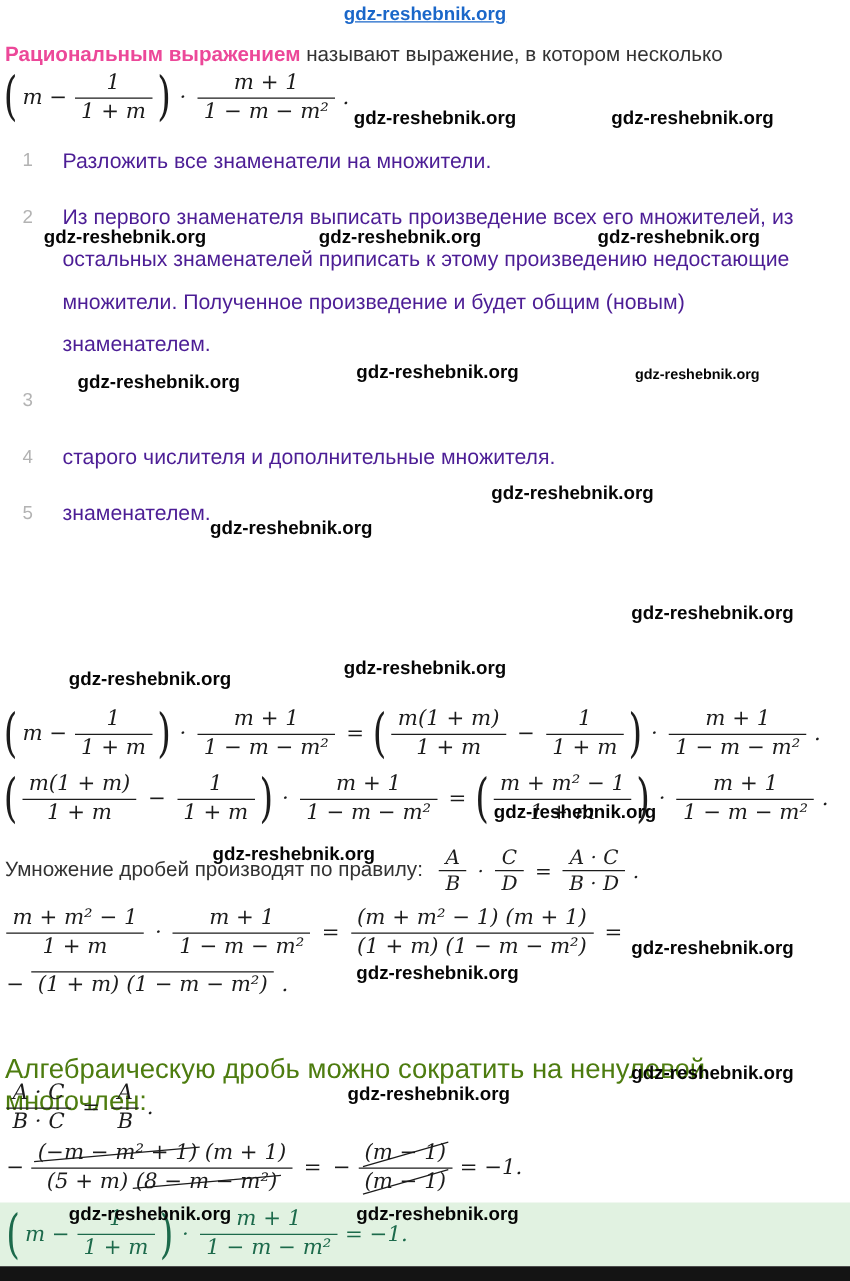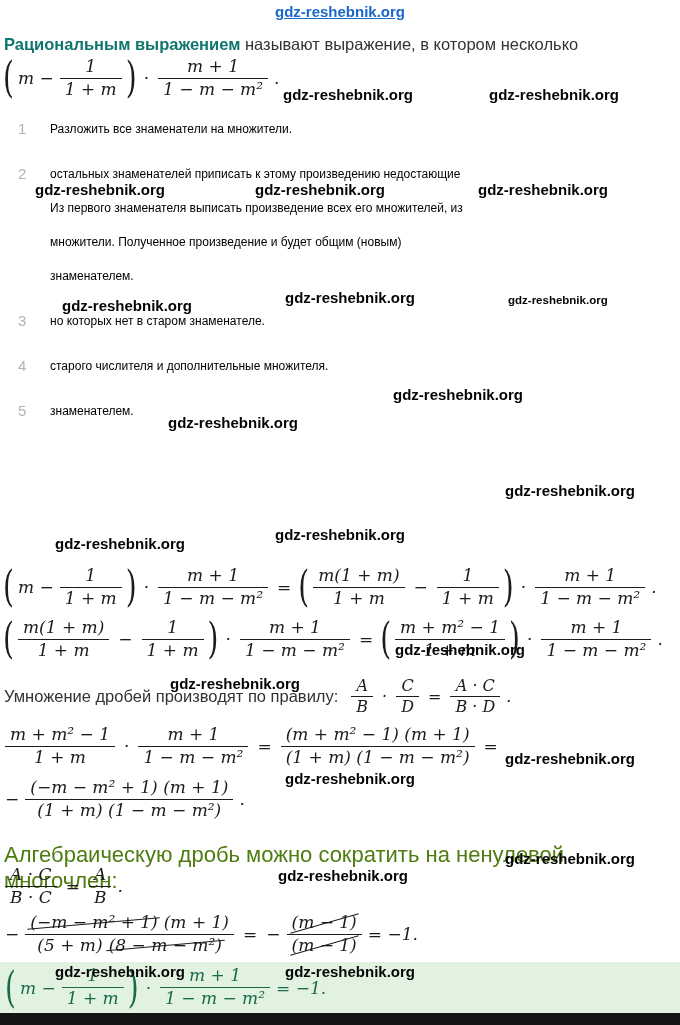--- a/index.html
+++ b/index.html
@@ -3,39 +3,39 @@
 <meta charset="utf-8">
 <style>
   html,body{margin:0;padding:0}
   body{width:680px;height:1025px;background:#fff;position:relative;overflow:hidden;
        font-family:"Liberation Sans",sans-serif}
   .wm{position:absolute;font-weight:700;font-size:15px;color:#050505;white-space:nowrap;z-index:6}
   .wm-sm{font-size:11.5px}
   .wm-top{position:absolute;top:3px;left:0;width:100%;text-align:center;z-index:6}
   .wm-top span{color:#1a67c9;font-weight:700;font-size:15px;text-decoration:underline;cursor:pointer}
   .intro{position:absolute;top:35px;left:4px;font-size:16.5px;color:#333}
-  .intro b{color:#0f766e}
+  .intro b{color:#ec4899}
   .mrow{position:absolute;display:flex;align-items:center;font-family:"DejaVu Serif",serif;
         font-style:italic;font-size:17px;color:#1c1c1c;white-space:nowrap}
   .t{margin:0 3px}
   .op{margin:0 6px}
   .frac{display:inline-flex;flex-direction:column;align-items:stretch;text-align:center;margin:0 3px;line-height:1.15}
   .num,.den{padding:1px 5px;display:flex;justify-content:center;gap:6px}
   .den{border-top:1.4px solid currentColor}
   .paren{font-style:normal;font-size:28px;line-height:1;transform:scaleY(1.5);margin:0 1px}
   .cancel{position:relative}
   .cancel::after{content:"";position:absolute;left:-3px;right:-3px;top:50%;
                  border-top:1.4px solid currentColor;transform:rotate(-5deg)}
   .cancel-steep{position:relative}
   .cancel-steep::after{content:"";position:absolute;left:-3px;right:-3px;top:50%;
                  border-top:1.4px solid currentColor;transform:rotate(-16deg)}
   .steps{position:absolute;top:112px;left:4px}
   .step{display:flex;margin-bottom:11px}
   .step-num{width:32px;padding-left:14px;color:#b3b3b3;font-size:15px;line-height:34px;flex:none}
-  .step-text{font-size:12px;color:#000000;line-height:34px}
+  .step-text{font-size:17px;color:#4c1d95;line-height:34px}
   .step-text div{white-space:nowrap}
   .rule-row{position:absolute;display:flex;align-items:center;color:#333;font-size:16.5px}
   .imath{display:inline-flex;align-items:center;font-family:"DejaVu Serif",serif;font-style:italic;
          font-size:16px;color:#1c1c1c;margin-left:10px}
   .rule-text2{position:absolute;left:4px;color:#4d7c0f;font-size:22px}
   .answer{position:absolute;top:962px;left:0;width:680px;height:51px;background:#e1f2e1;
           display:flex;align-items:center}
   .arow{display:flex;align-items:center;font-family:"DejaVu Serif",serif;font-style:italic;
         font-size:17px;color:#1c6a4b;margin-left:4px;white-space:nowrap}
   .footer{position:absolute;top:1013px;left:0;width:680px;height:12px;background:#141414}
@@ -70,30 +70,29 @@
 <div class="steps">
   <div class="step">
     <div class="step-num">1</div>
     <div class="step-text">
       <div>Разложить все знаменатели на множители.</div>
     </div>
   </div>
   <div class="step">
     <div class="step-num">2</div>
     <div class="step-text">
+      <div>Из первого знаменателя выписать произведение всех его множителей, из</div>
       <div>остальных знаменателей приписать к этому произведению недостающие</div>
-      <div>Из первого знаменателя выписать произведение всех его множителей, из</div>
       <div>множители. Полученное произведение и будет общим (новым)</div>
       <div>знаменателем.</div>
     </div>
   </div>
   <div class="step">
     <div class="step-num">3</div>
     <div class="step-text">
-      <div>но которых нет в старом знаменателе.</div>
     </div>
   </div>
   <div class="step">
     <div class="step-num">4</div>
     <div class="step-text">
       <div>старого числителя и дополнительные множителя.</div>
     </div>
   </div>
   <div class="step">
     <div class="step-num">5</div>
@@ -203,21 +202,20 @@
   <span class="frac">
     <span class="num">(m + m² − 1) (m + 1)</span>
     <span class="den">(1 + m) (1 − m − m²)</span>
   </span>
   <span class="op">=</span>
 </div>
 
 <div class="mrow" style="top:777px;left:2px">
   <span class="t">−</span>
   <span class="frac">
-    <span class="num">(−m − m² + 1) (m + 1)</span>
     <span class="den">(1 + m) (1 − m − m²)</span>
   </span>
   <span class="t">.</span>
 </div>
 
 <div class="rule-text2" style="top:842px">Алгебраическую дробь можно сократить на ненулевой многочлен:</div>
 
 <div class="mrow" style="top:864px;left:2px">
   <span class="frac">
     <span class="num">A · C</span>

